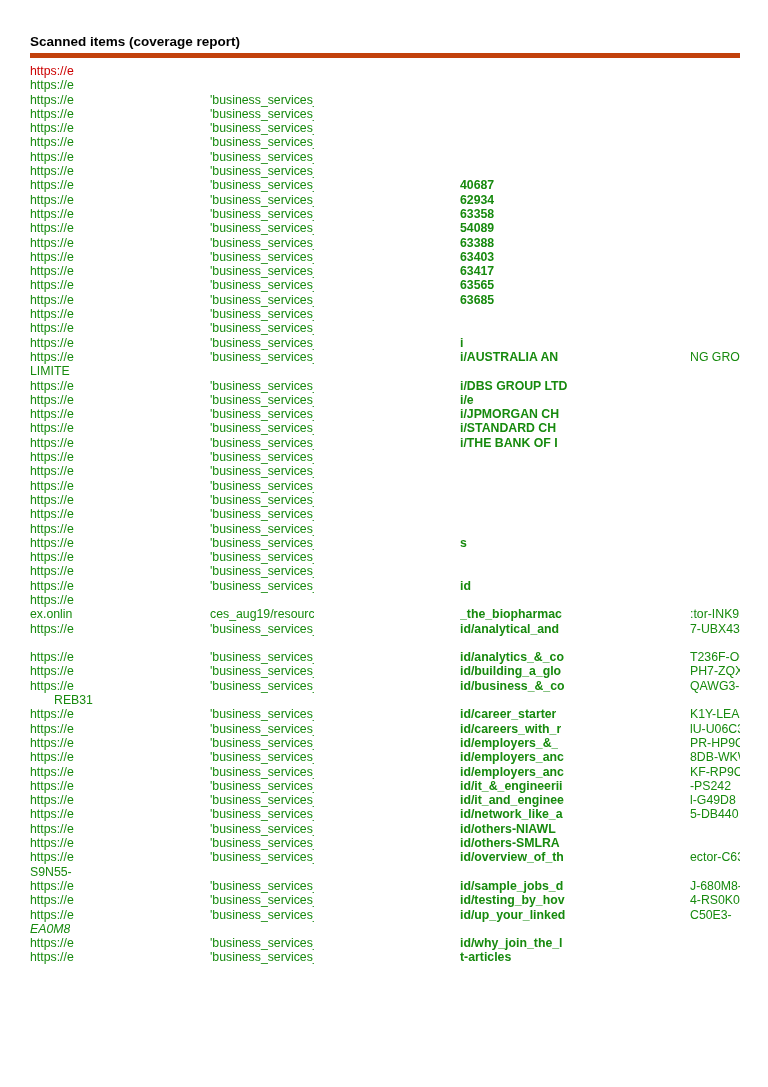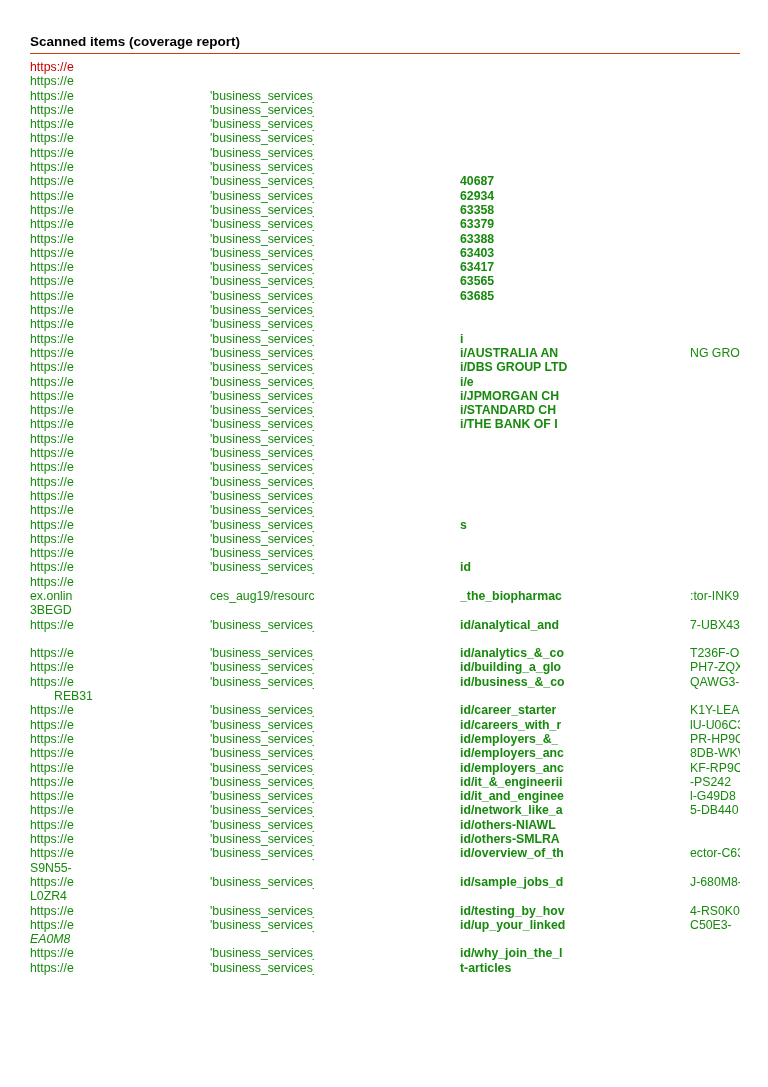--- a/index.html
+++ b/index.html
@@ -11,21 +11,21 @@
   body {
     font-family: Arial, Helvetica, sans-serif;
     font-size: 12.3px;
     color: #000;
     padding: 34px 28px 20px 30px;
     box-sizing: border-box;
   }
   .heading {
     font-weight: bold;
     font-size: 13.5px;
-    border-bottom: 1px solid #c2410c;
+    border-bottom: 5px solid #c2410c;
     padding-bottom: 4px;
     margin-bottom: 6px;
   }
   .row {
     position: relative;
     height: 14.3px;
     line-height: 14.3px;
     white-space: nowrap;
     overflow: hidden;
   }
@@ -84,21 +84,21 @@
       <span class="c3">62934</span>
     </div>
     <div class="row green">
       <span class="c1">https://e</span>
       <span class="c2">'business_services_</span>
       <span class="c3">63358</span>
     </div>
     <div class="row green">
       <span class="c1">https://e</span>
       <span class="c2">'business_services_</span>
-      <span class="c3">63379</span>
+      <span class="c3">54089</span>
     </div>
     <div class="row green">
       <span class="c1">https://e</span>
       <span class="c2">'business_services_</span>
       <span class="c3">63388</span>
     </div>
     <div class="row green">
       <span class="c1">https://e</span>
       <span class="c2">'business_services_</span>
       <span class="c3">63403</span>
@@ -129,20 +129,23 @@
     <div class="row green">
       <span class="c1">https://e</span>
       <span class="c2">'business_services_</span>
       <span class="c3">i</span>
     </div>
     <div class="row green">
       <span class="c1">https://e</span>
       <span class="c2">'business_services_</span>
       <span class="c3">i/AUSTRALIA AN</span>
       <span class="c4">NG GROUP</span>
+    </div>
+    <div class="row green">
+      <span class="c1" style="max-width: 60px;">LIMITE</span>
     </div>
     <div class="row green">
       <span class="c1">https://e</span>
       <span class="c2">'business_services_</span>
       <span class="c3">i/DBS GROUP LTD</span>
     </div>
     <div class="row green">
       <span class="c1">https://e</span>
       <span class="c2">'business_services_</span>
       <span class="c3">i/e</span>
@@ -207,23 +210,20 @@
     <div class="row green">
       <span class="c1">https://e</span>
     </div>
     <div class="row green">
       <span class="c1">ex.onlin</span>
       <span class="c2">ces_aug19/resource</span>
       <span class="c3">_the_biopharmac</span>
       <span class="c4">:tor-INK95-</span>
     </div>
     <div class="row green">
-      <span class="c1" style="max-width: 60px;">3BEGD</span>
-    </div>
-    <div class="row green">
       <span class="c1">https://e</span>
       <span class="c2">'business_services_</span>
       <span class="c3">id/analytical_and</span>
       <span class="c4">7-UBX43-</span>
     </div>
     <div class="row green">
       <span class="c1" style="max-width: 60px; margin-top: 18px;">14E45</span>
     </div>
     <div class="row green">
       <span class="c1">https://e</span>
@@ -311,23 +311,20 @@
       <span class="c4">ector-C63S0-</span>
     </div>
     <div class="row green">
       <span class="c1" style="max-width: 60px;">S9N55-</span>
     </div>
     <div class="row green">
       <span class="c1">https://e</span>
       <span class="c2">'business_services_</span>
       <span class="c3">id/sample_jobs_d</span>
       <span class="c4">J-680M8-</span>
-    </div>
-    <div class="row green">
-      <span class="c1" style="max-width: 60px;">L0ZR4</span>
     </div>
     <div class="row green">
       <span class="c1">https://e</span>
       <span class="c2">'business_services_</span>
       <span class="c3">id/testing_by_hov</span>
       <span class="c4">4-RS0K0</span>
     </div>
     <div class="row green">
       <span class="c1">https://e</span>
       <span class="c2">'business_services_</span>

